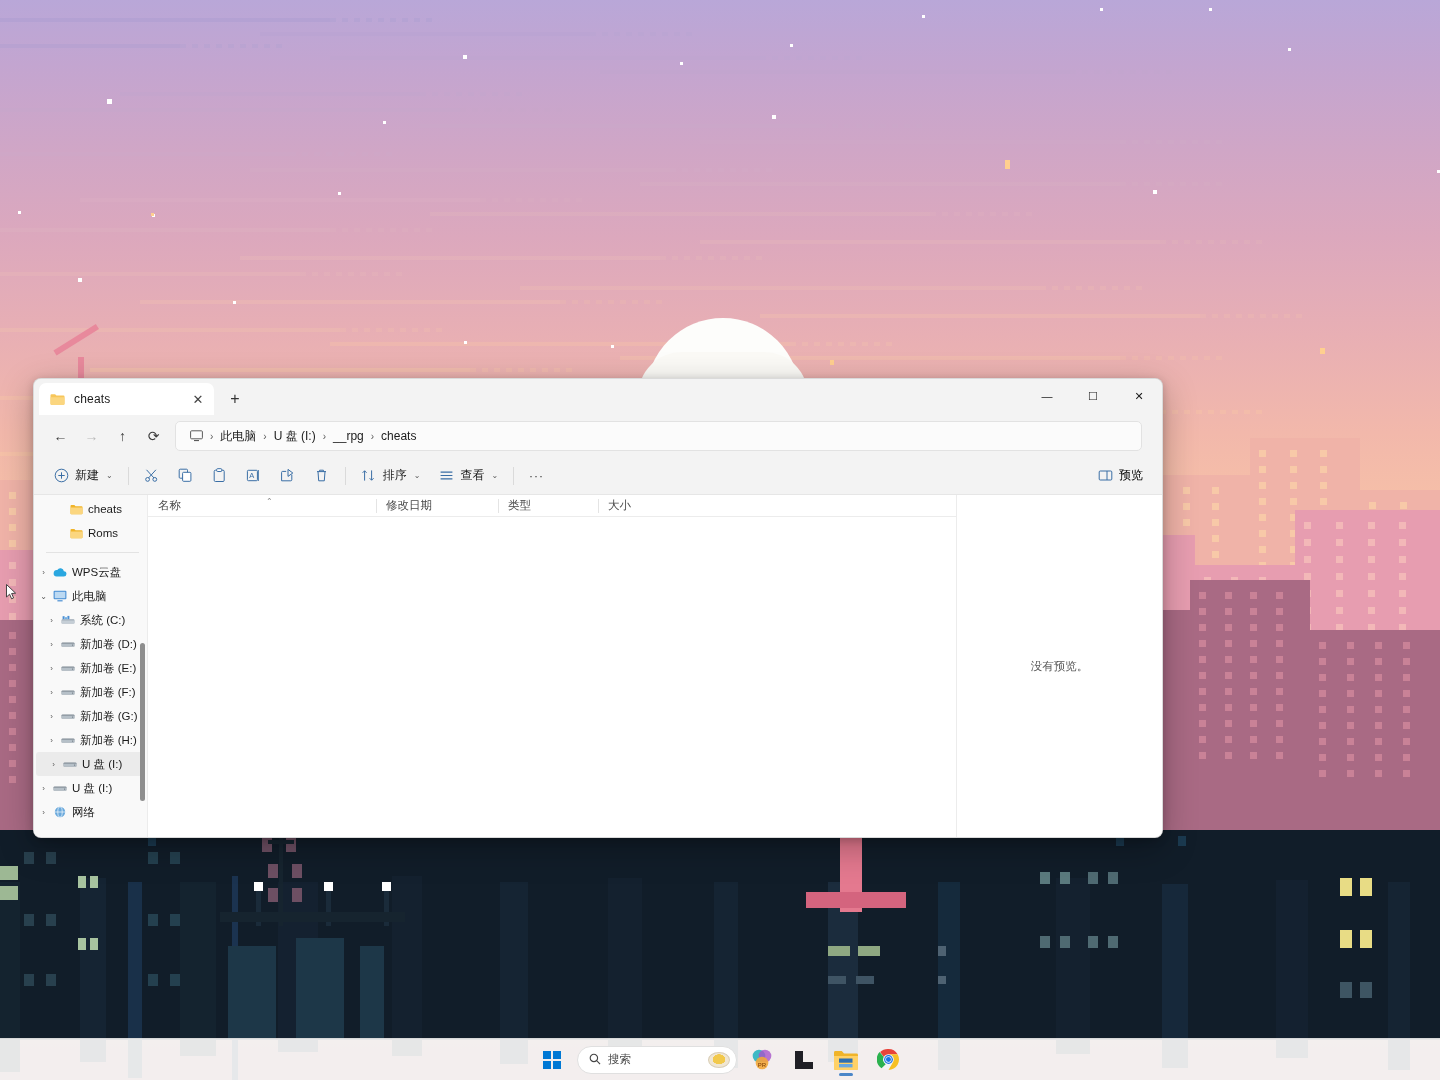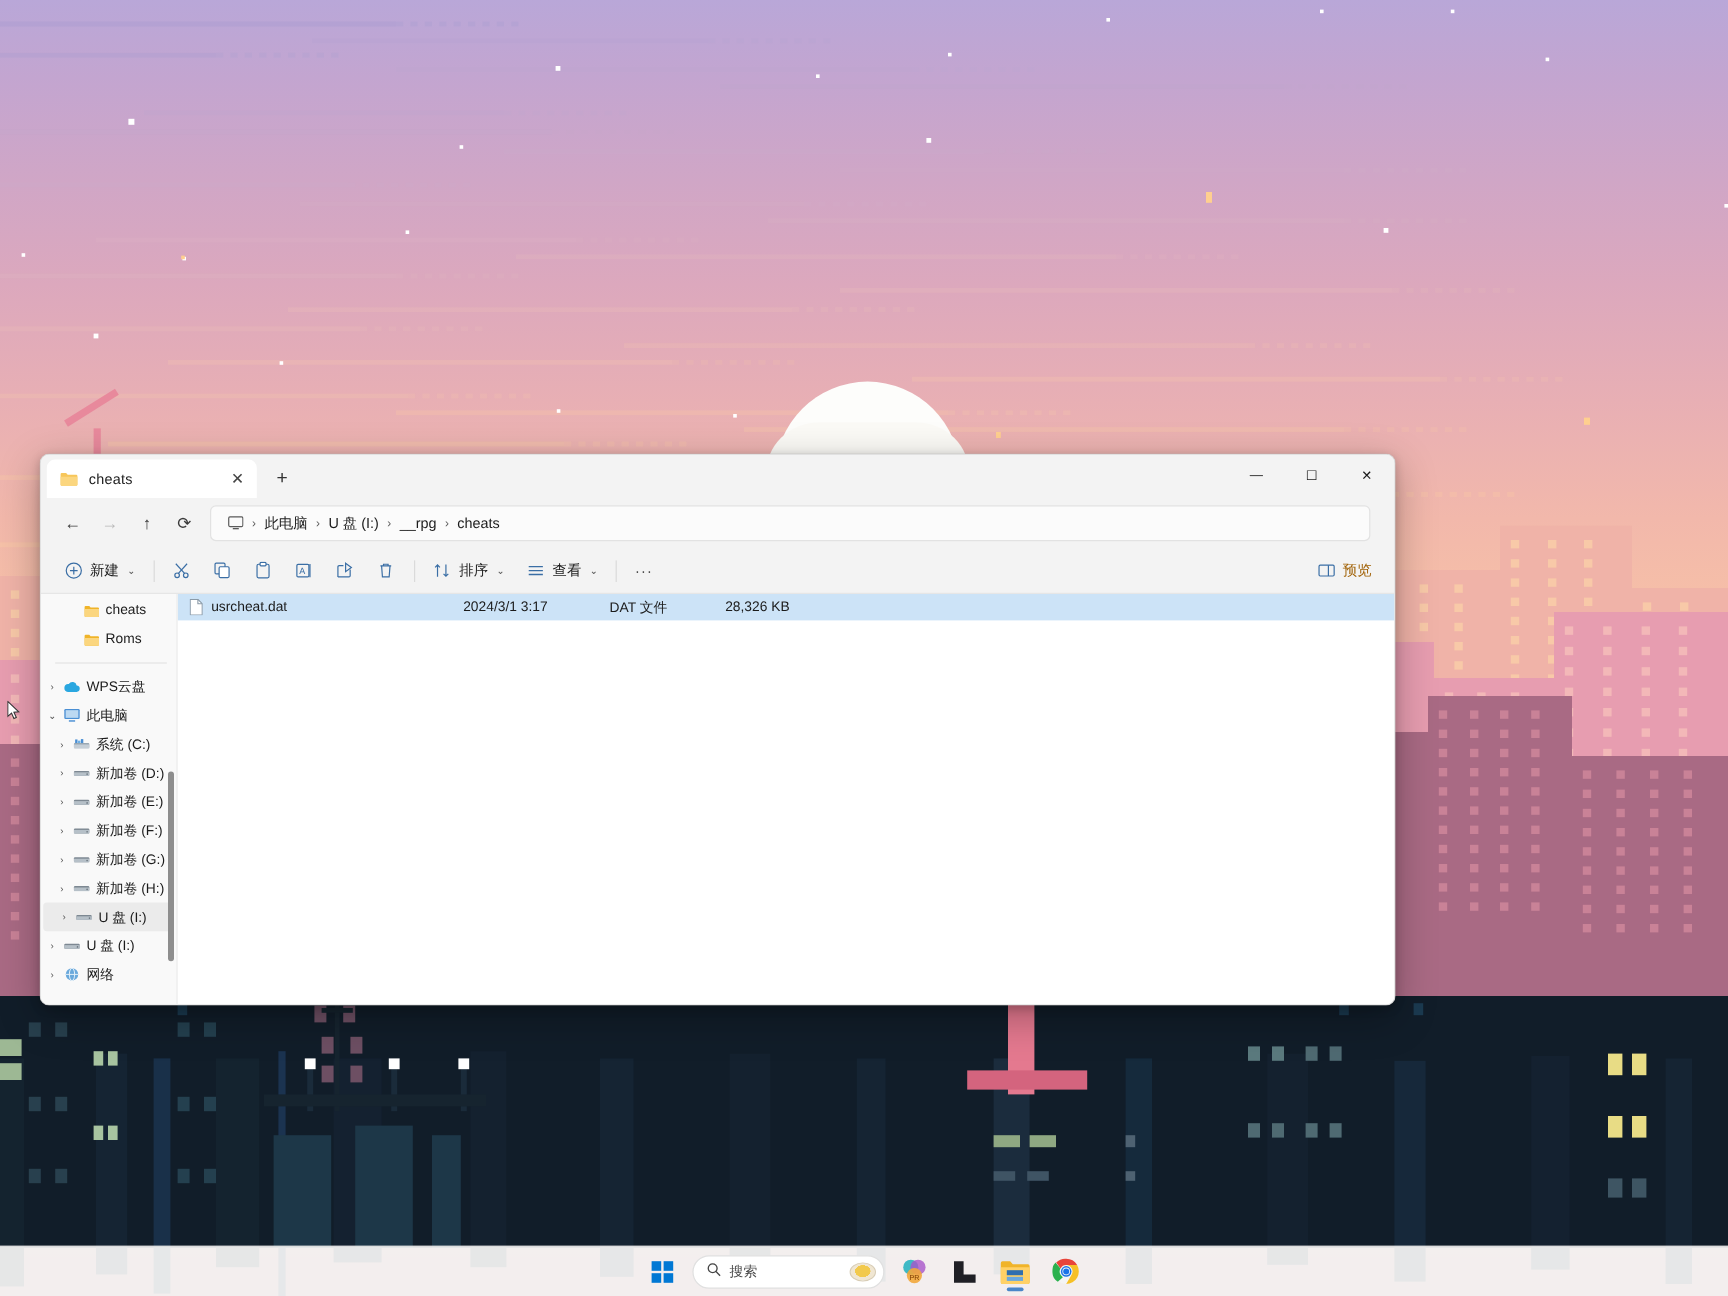--- a/index.html
+++ b/index.html
@@ -1946,21 +1946,21 @@
         <span>···</span>
       </div>
 
       <div class="cmd" id="previewbtn">
         <span class="cmd-icon">
           <svg width="15" height="15" viewBox="0 0 15 15">
               <rect x="1.2" y="3" width="12.6" height="9" rx="1" fill="none" stroke="#3a6ea5" stroke-width="1"></rect>
               <line x1="9" y1="3" x2="9" y2="12" stroke="#3a6ea5" stroke-width="1"></line>
             </svg>
         </span>
-        <span style="color:#a16207;">预览</span>
+        <span style="color:#000000;">预览</span>
       </div>
     </div>
 
     <div id="body">
 
       <div id="sidebar">
         <div id="sb-list">
             <div class="sbitem" style="padding-left: 18px;">
               <span class="chev"></span>
               <span class="sbicon">
@@ -2103,37 +2103,41 @@
               </span>
               <span class="sblabel">网络</span>
             </div>
           </div>
         <div id="sb-scroll"></div>
       </div>
 
       <div id="content">
 
         <div id="filelist">
-
-          <div id="rows">
-              <div class="row selected">
-                <div class="cell name" style="width: 228px;">
-                  <span class="file-ic"><svg width="11" height="14" viewBox="0 0 11 14">
-                      <path d="M.5.5h6.4l3.6 3.6v9.4H.5z" fill="#fff" stroke="#8a9aa8" stroke-width=".9"></path>
-                      <path d="M6.9.5v3.6h3.6" fill="none" stroke="#8a9aa8" stroke-width=".9"></path>
-                    </svg></span>
-                  <span>usrcheat.dat</span>
-                </div>
-                <div class="cell" style="width: 122px;">2024/3/1 3:17</div>
-                <div class="cell" style="width: 100px;">DAT 文件</div>
-                <div class="cell right" style="width: 72px;">28,326 KB</div>
-              </div>
+          <div id="colhead">
+            <div class="colh" style="width:228px">
+              <span>名称</span>
             </div>
+            <div class="colh" style="width:122px">
+              <span>修改日期</span>
+            </div>
+            <div class="colh" style="width:100px">
+              <span>类型</span>
+            </div>
+            <div class="colh" style="width:72px">
+              <span>大小</span>
+            </div>
+            <div id="sortarrow">⌃</div>
+          </div>
+
         </div>
 
+        <div id="previewpane">
+          <span>没有预览。</span>
+        </div>
 
       </div>
     </div>
 
   </div>
 
   <div id="cursor">
     <svg width="12" height="18" viewBox="0 0 12 18">
         <path d="M0.5 0.5 L0.5 13 L3.6 10.2 L5.6 14.8 L7.6 13.9 L5.6 9.5 L9.6 9.2 Z" fill="#ffffff" stroke="#333" stroke-width="0.9"></path>
       </svg>

